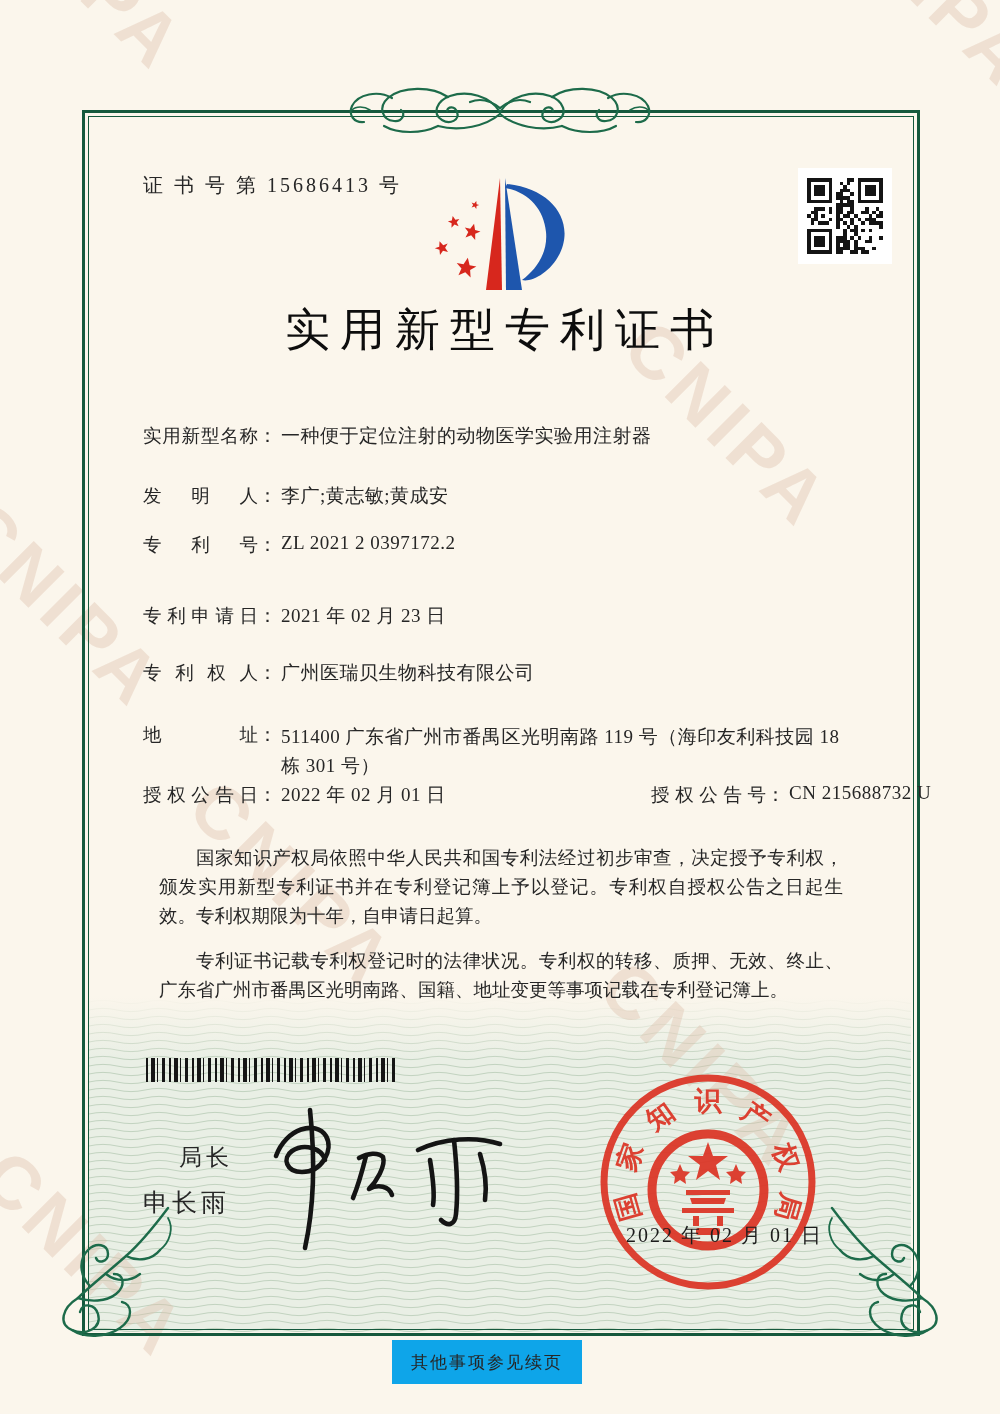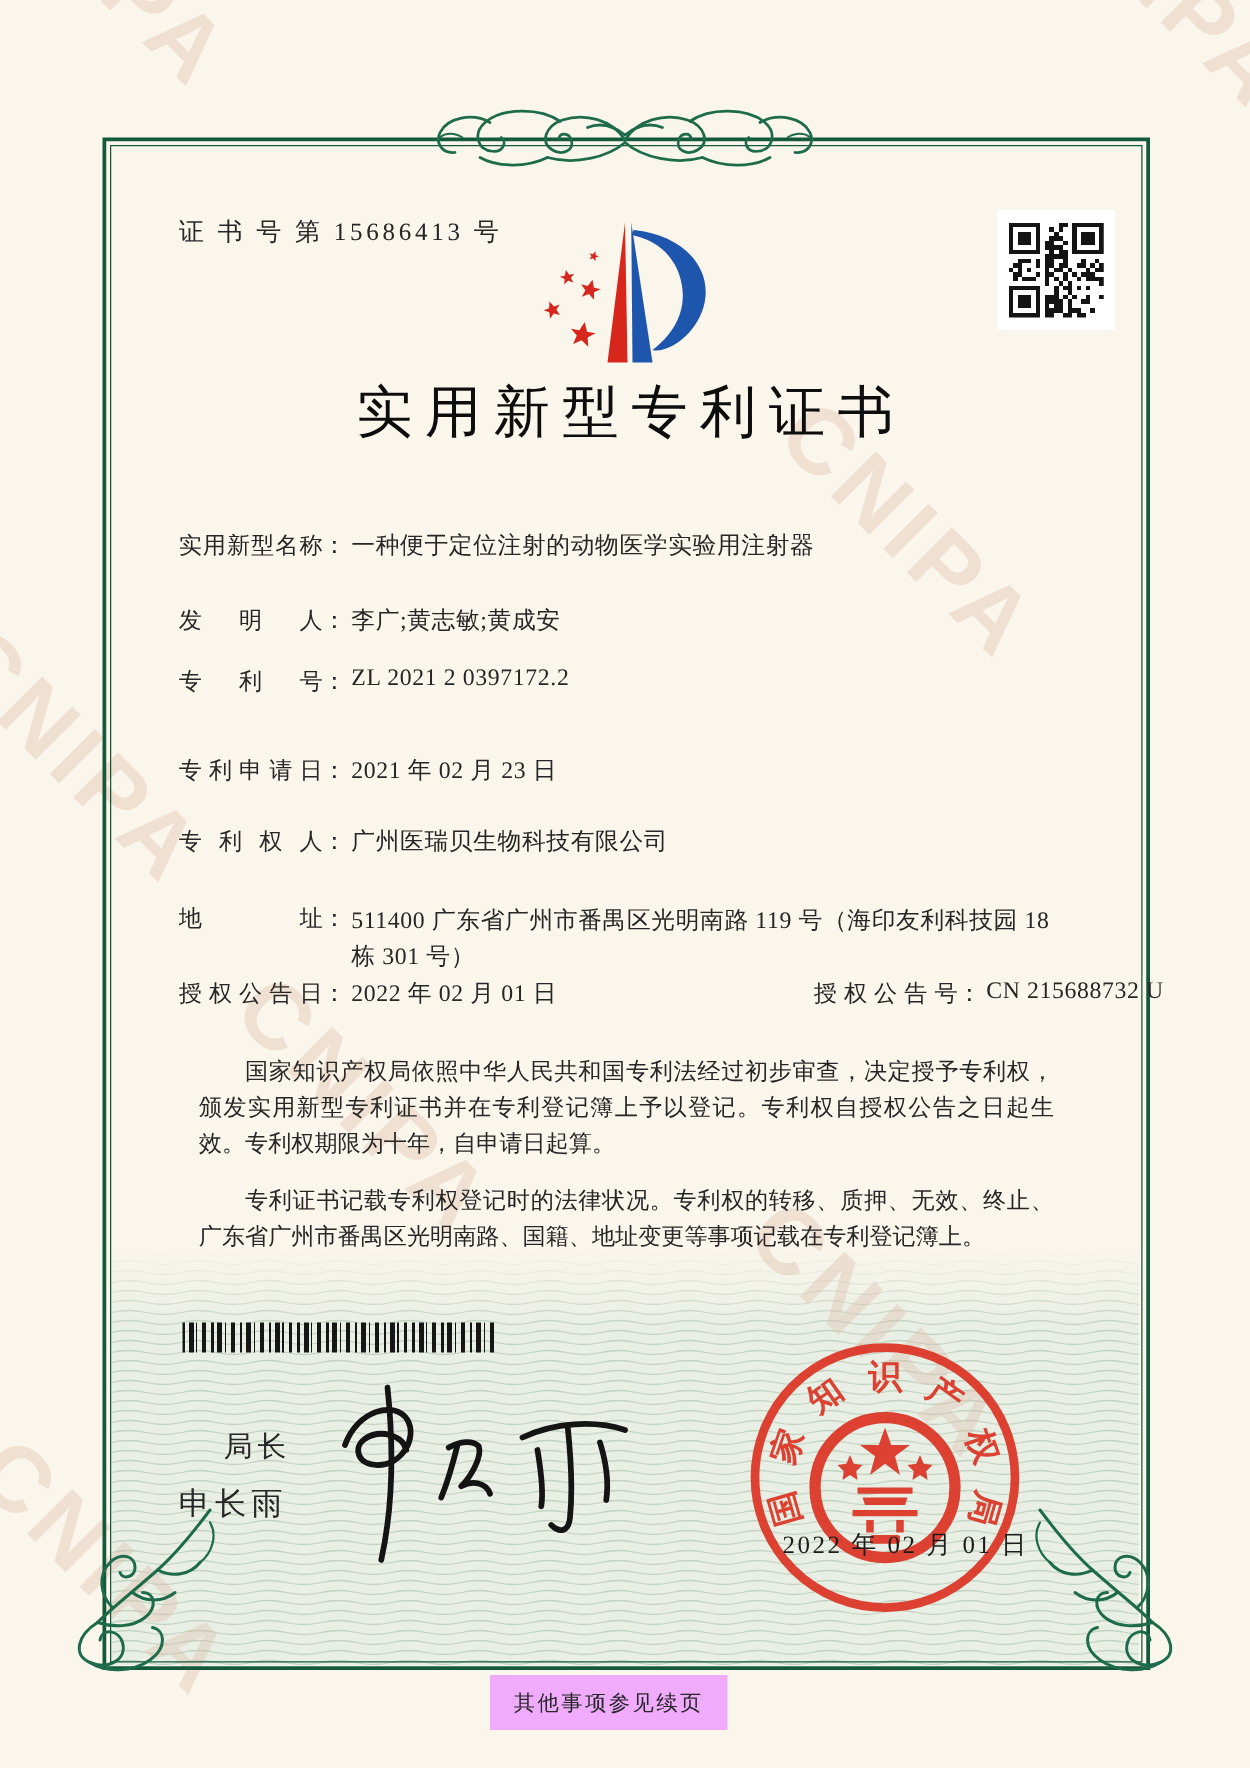--- a/index.html
+++ b/index.html
@@ -57,21 +57,21 @@
   .officer-name{position:absolute; left:143px; top:1186px; font-size:25px; letter-spacing:4px;
     font-family:"Liberation Sans","DejaVu Sans",sans-serif; z-index:5;}
   .signature{position:absolute; left:258px; top:1098px; z-index:6;}
   .seal{position:absolute; left:592px; top:1066px; width:232px; height:232px; z-index:6; opacity:0.93;}
   .seal-char{position:absolute; font-size:27px; font-weight:bold; color:#dc3425;
     transform-origin:center; white-space:nowrap; z-index:7;}
   .seal-date{position:absolute; left:626px; top:1222px; font-size:20px; letter-spacing:2px;
     color:#1c1c1c; z-index:8; white-space:nowrap;}
   .page-indicator{position:absolute; left:0; right:44px; top:1294px; text-align:center;
     font-size:16px; letter-spacing:1px; z-index:5;}
-  .note-box{position:absolute; left:392px; top:1340px; width:190px; height:44px; background:#f0abfc;
+  .note-box{position:absolute; left:392px; top:1340px; width:190px; height:44px; background:#0ea5e9;
     z-index:5; display:flex; align-items:center; justify-content:center;
     font-size:17px; letter-spacing:2px;}
 </style>
 </head>
 <body>
 
 <div class="page">
 
   <div class="wm" style="left:-60px; top:-55px;">CNIPA</div>
   <div class="wm" style="left:788px; top:-38px;">CNIPA</div>

